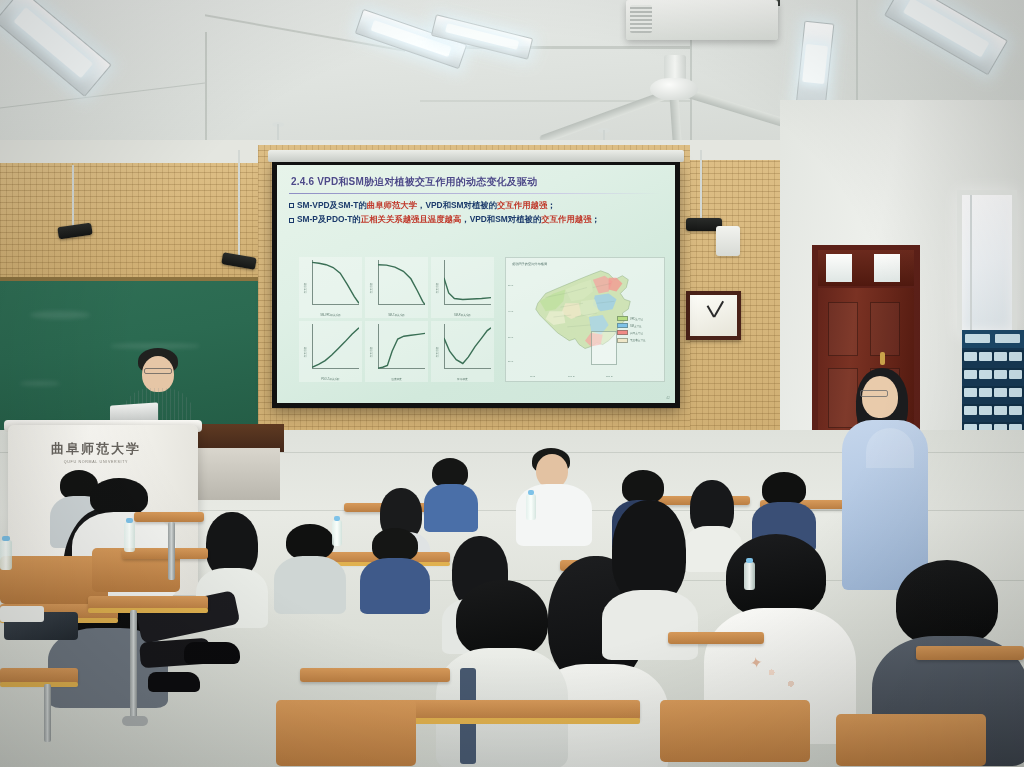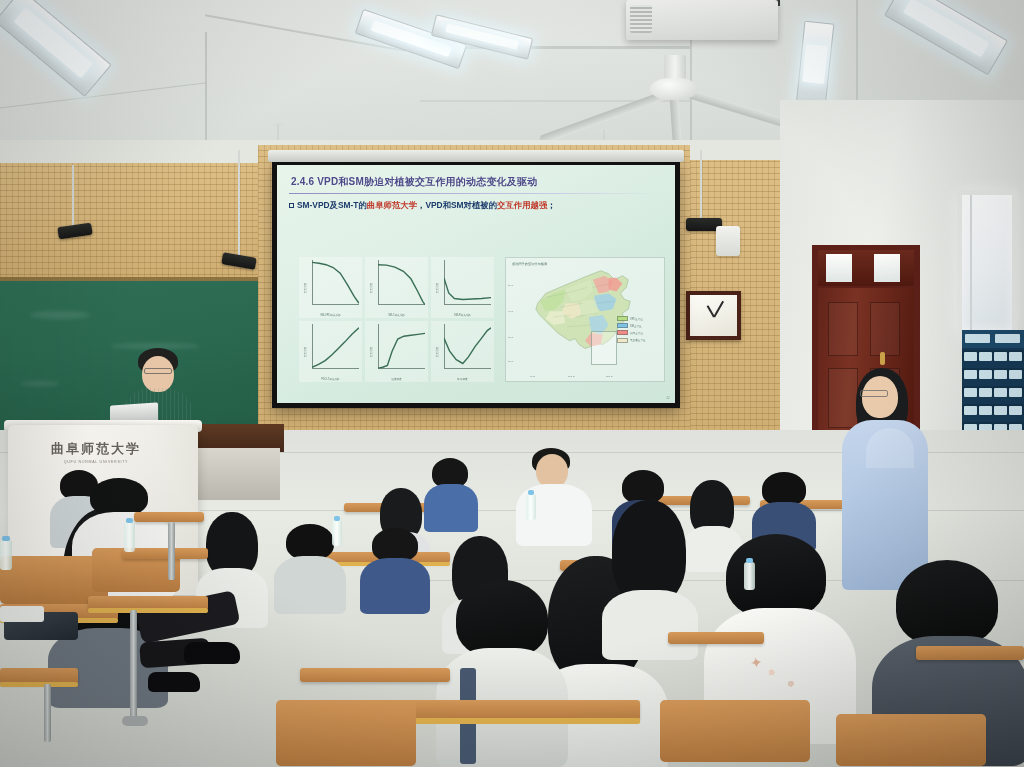--- a/index.html
+++ b/index.html
@@ -287,20 +287,23 @@
   <div class="screen-case"></div>
   <div class="screen-frame">
     <div class="slide">
 
       <div class="slide-title">2.4.6 VPD和SM胁迫对植被交互作用的动态变化及驱动</div>
       <div class="title-rule"></div>
 
       <div class="bullets">
         <div class="bullet">
           <span class="sq"></span><span>SM-VPD及SM-T的</span><span class="hl">曲阜师范大学</span><span>，VPD和SM对植被的</span><span class="hl">交互作用越强</span><span>；</span>
+        </div>
+        <div class="bullet">
+          <span class="sq"></span><span>SM-P及PDO-T的</span><span class="hl">正相关关系越强且温度越高</span><span>，VPD和SM对植被的</span><span class="hl">交互作用越强</span><span>；</span>
         </div>
       </div>
 
       <div class="charts">
         <div class="mini">
           <div class="ax y"></div>
             <div class="ax x"></div>
           <svg viewBox="0 0 100 100" preserveAspectRatio="none">
             <polyline points="0,5 15,7 30,10 45,16 60,28 75,52 90,78 100,92" fill="none" stroke="#3a6f55" stroke-width="3"></polyline>
             </svg>

